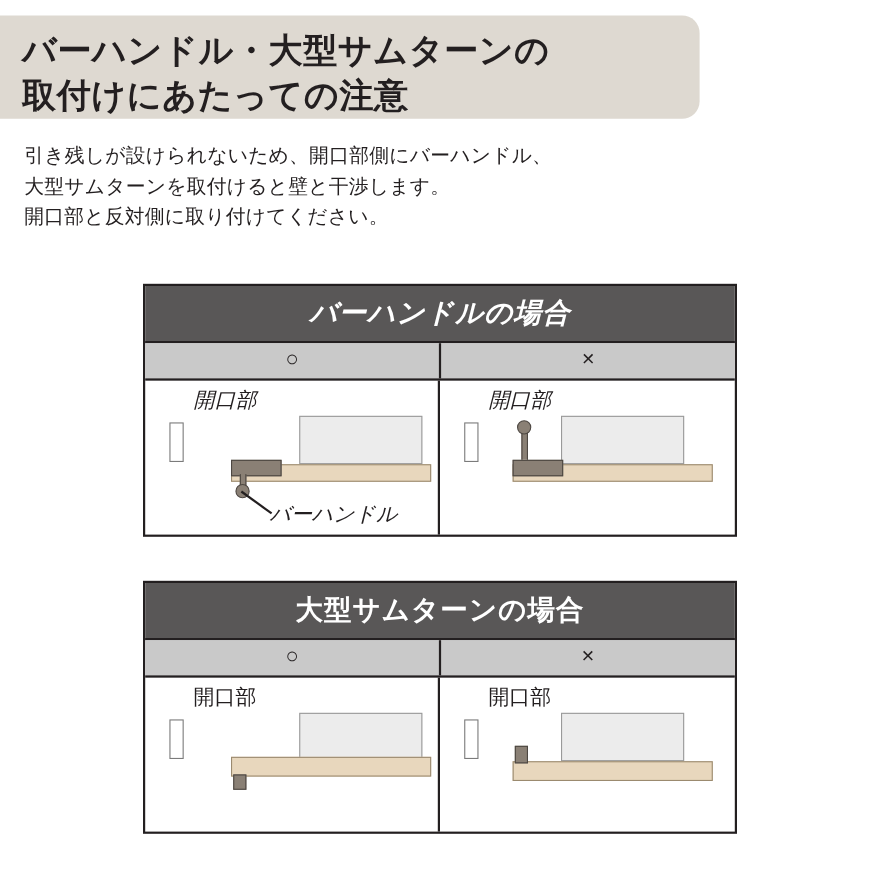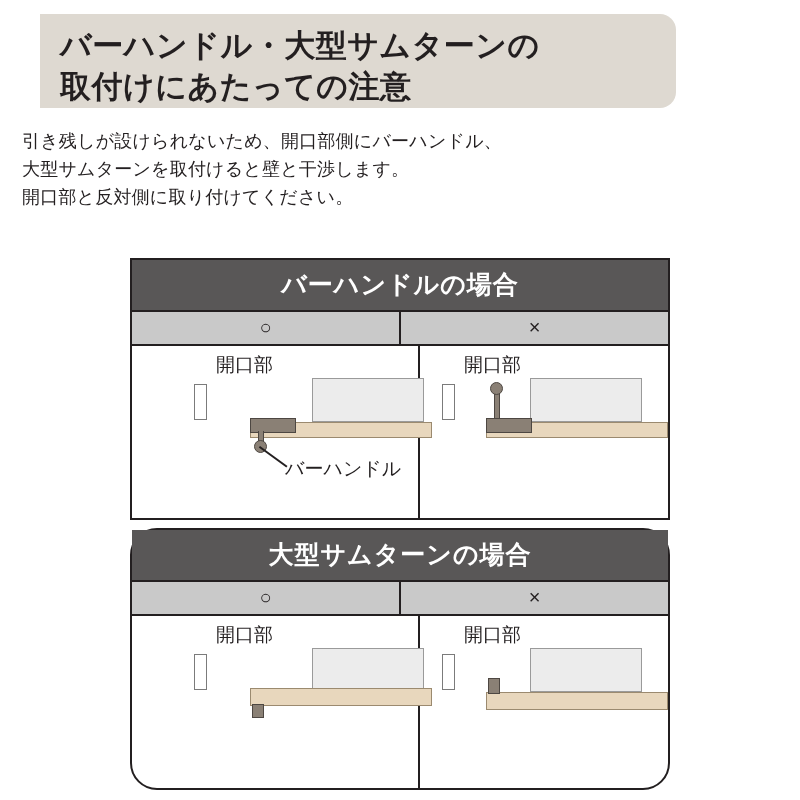--- a/index.html
+++ b/index.html
@@ -21,21 +21,20 @@
     position: absolute;
     left: 0;
     top: 14px;
     width: 636px;
     height: 94px;
     background: #ded9d1;
     border-top-right-radius: 16px;
     border-bottom-right-radius: 16px;
     box-sizing: border-box;
     padding: 12px 18px 0 20px;
-    margin-left: 40px;
   }
   .header-title {
     font-size: 31px;
     font-weight: bold;
     line-height: 1.32;
     letter-spacing: 0.5px;
     color: #231f20;
     white-space: pre-line;
   }
 
@@ -54,22 +53,22 @@
 
   
   .case-table {
     position: absolute;
     left: 130px;
     width: 540px;
     border: 2px solid #231f20;
     box-sizing: border-box;
     background: #ffffff;
   }
-  #table-bar-handle { top: 258px; }
-  #table-thumbturn { top: 528px; border-radius: 27px; }
+  #table-bar-handle { top: 258px; font-style: italic; }
+  #table-thumbturn { top: 528px; }
 
   .table-title {
     background: #595757;
     color: #ffffff;
     font-size: 25px;
     font-weight: bold;
     text-align: center;
     padding: 8px 0 9px 0;
     letter-spacing: 1px;
     border-bottom: 2px solid #231f20;
@@ -86,22 +85,21 @@
     font-size: 20px;
     padding: 4px 0 5px 0;
     color: #231f20;
   }
   .judge-cell.left {
     border-right: 2px solid #231f20;
   }
 
   .fig-row {
     display: flex;
-    height: 172px;
-    margin-left: 40px;
+    height: 140px;
   }
   .fig-cell {
     flex: 1 1 50%;
     position: relative;
     box-sizing: border-box;
   }
   .fig-cell.left {
     border-right: 2px solid #231f20;
   }
 

